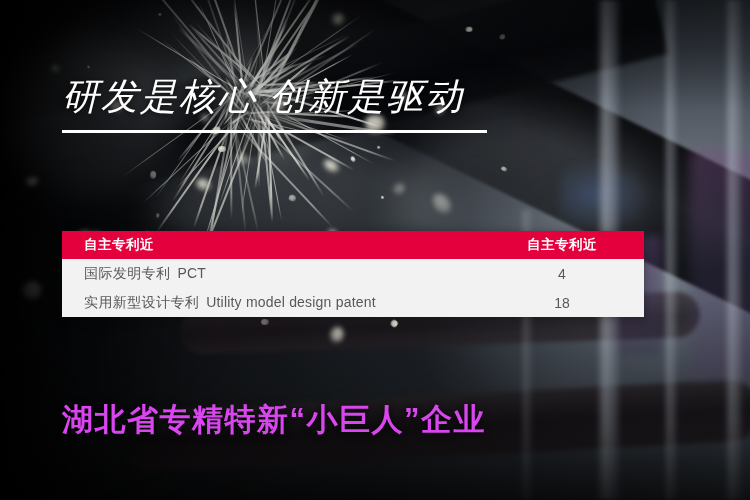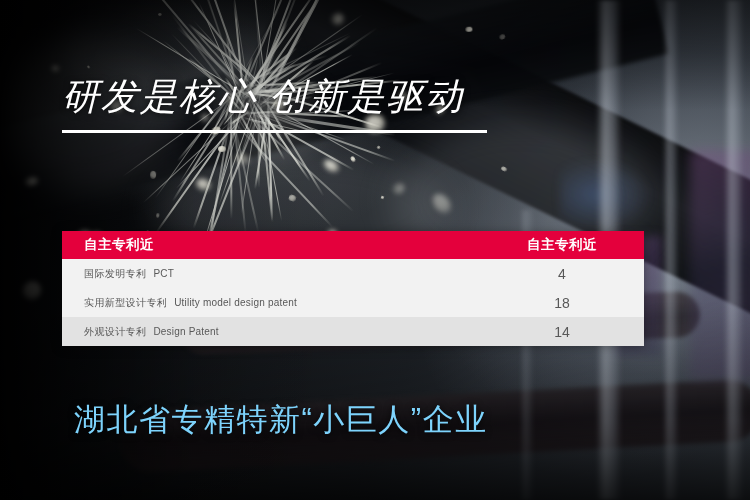--- a/index.html
+++ b/index.html
@@ -253,21 +253,21 @@
   .patent-table thead th.col-count {
     text-align: center;
     width: 120px;
     padding-right: 22px;
   }
   .patent-table tbody tr { height: 29px; }
   .patent-table tbody tr.odd  { background: #f2f2f2; }
   .patent-table tbody tr.even { background: #e2e2e2; }
   .patent-table tbody td {
     color: #585858;
-    font-size: 10px;
+    font-size: 14px;
     font-weight: 400;
     vertical-align: middle;
   }
   .patent-table tbody td.c-type {
     text-align: left;
     padding-left: 22px;
     white-space: nowrap;
   }
   .patent-table tbody td.c-type .cn { letter-spacing: 0.4px; }
   .patent-table tbody td.c-type .en { margin-left: 7px; letter-spacing: 0.2px; }
@@ -276,26 +276,25 @@
     font-size: 14px;
     padding-right: 22px;
   }
 
   .footer-line {
     position: absolute;
     left: 62px;
     top: 404px;
     font-size: 31px;
     line-height: 1;
-    color: #7dd3fc;
-    font-weight: 400;
+    color: #d946ef;
+    font-weight: 700;
     letter-spacing: 1.5px;
     white-space: nowrap;
     text-shadow: 0 1px 7px rgba(0,0,0,0.8);
-    margin-left: 12px;
   }
 </style>
 </head>
 <body>
 
 <div class="banner">
 
   <div class="bg-layer">
     <div class="bg-base"></div>
 
@@ -507,22 +506,18 @@
       </thead>
       <tbody id="table-body">
           <tr class="odd">
             <td class="c-type"><span class="cn">国际发明专利</span><span class="en">PCT</span></td>
             <td class="c-count">4</td>
           </tr>
           <tr class="odd">
             <td class="c-type"><span class="cn">实用新型设计专利</span><span class="en">Utility model design patent</span></td>
             <td class="c-count">18</td>
           </tr>
-          <tr class="even">
-            <td class="c-type"><span class="cn">外观设计专利</span><span class="en">Design Patent</span></td>
-            <td class="c-count">14</td>
-          </tr>
         </tbody>
     </table>
 
     <div class="footer-line">湖北省专精特新“小巨人”企业</div>
   </div>
 </div>
 
 </body></html>

